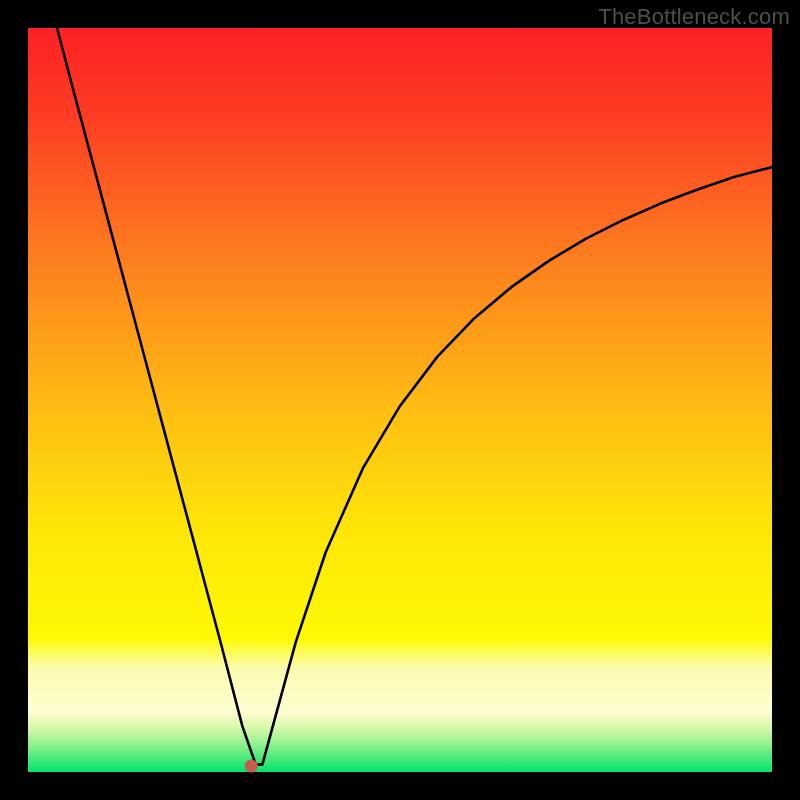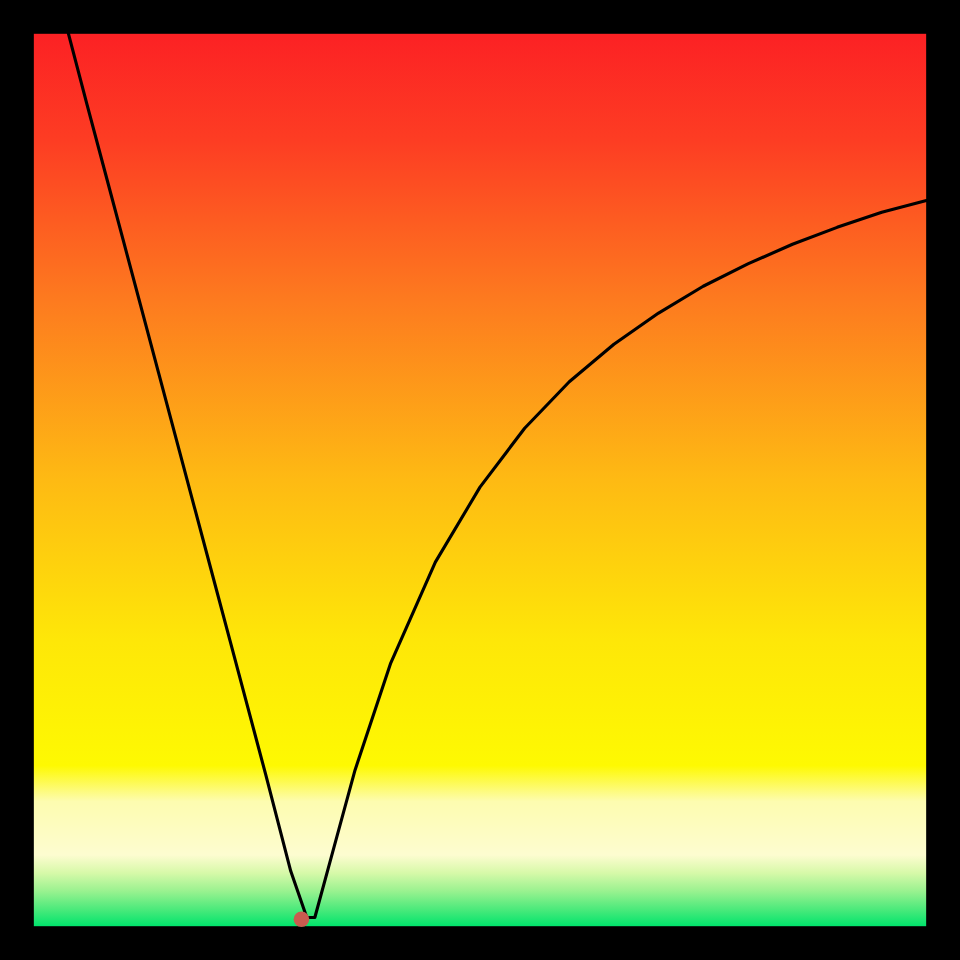--- a/index.html
+++ b/index.html
@@ -69,13 +69,14 @@
       </defs>
       <rect x="0" y="0" width="744" height="744" fill="url(#grad)"></rect>
     </svg>
   </div>
 
   <svg class="curve" viewBox="0 0 744 744" preserveAspectRatio="none">
     <path id="curve-path" fill="none" stroke="#000" stroke-width="2.6" stroke-linejoin="round" stroke-linecap="round" d="M 29.02 0.00 L 44.64 59.52 L 59.52 115.32 L 74.40 171.12 L 89.28 226.92 L 104.16 282.72 L 119.04 338.52 L 133.92 394.32 L 148.80 450.12 L 163.68 505.92 L 178.56 561.72 L 193.44 617.52 L 204.60 660.67 L 214.27 697.87 L 227.66 736.56 L 234.36 736.56 L 245.52 695.64 L 267.84 613.80 L 297.60 524.52 L 334.80 440.45 L 372.00 377.95 L 409.20 328.85 L 446.40 290.16 L 483.60 258.91 L 520.80 232.87 L 558.00 210.55 L 595.20 191.95 L 632.40 175.58 L 669.60 161.45 L 706.80 148.80 L 744.00 139.13"></path>
     <circle id="marker-dot" r="6.5" fill="#c95b4f" stroke="#c95b4f" stroke-width="0" cx="223.20" cy="738.05"></circle>
   </svg>
 
+  <div class="watermark">TheBottleneck.com</div>
 </div>
 
 </body></html>

